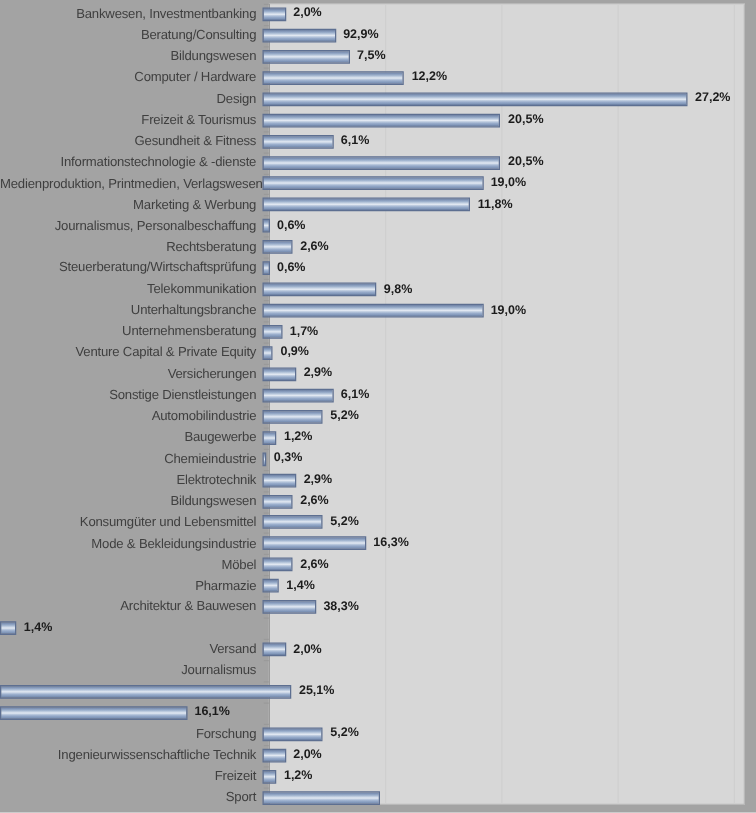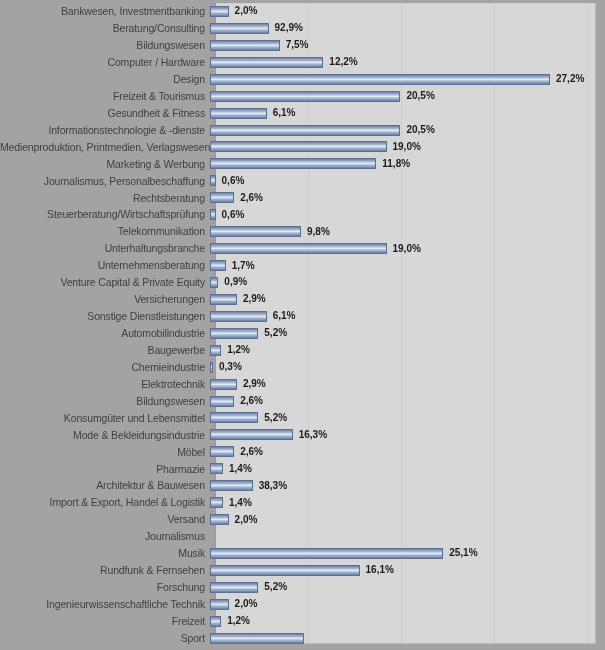--- a/index.html
+++ b/index.html
@@ -364,49 +364,46 @@
       </div>
       <div class="row">
         <div class="cat-label">Architektur &amp; Bauwesen</div>
         <div class="tick"></div>
         <div class="bar-zone">
           <div class="bar" style="width: 42.734px;"></div>
           <div class="val-label">38,3%</div>
         </div>
       </div>
       <div class="row">
-        <div class="cat-label">Import &amp; Export, Handel &amp; Logistik</div>
         <div class="tick"></div>
         <div class="bar-zone">
           <div class="bar" style="width: 13.006px;"></div>
           <div class="val-label">1,4%</div>
         </div>
       </div>
       <div class="row">
         <div class="cat-label">Versand</div>
         <div class="tick"></div>
         <div class="bar-zone">
           <div class="bar" style="width: 18.58px;"></div>
           <div class="val-label">2,0%</div>
         </div>
       </div>
       <div class="row">
         <div class="cat-label">Journalismus</div>
         <div class="tick"></div>
       </div>
       <div class="row">
-        <div class="cat-label">Musik</div>
         <div class="tick"></div>
         <div class="bar-zone">
           <div class="bar" style="width: 233.179px;"></div>
           <div class="val-label">25,1%</div>
         </div>
       </div>
       <div class="row">
-        <div class="cat-label">Rundfunk &amp; Fernsehen</div>
         <div class="tick"></div>
         <div class="bar-zone">
           <div class="bar" style="width: 149.569px;"></div>
           <div class="val-label">16,1%</div>
         </div>
       </div>
       <div class="row">
         <div class="cat-label">Forschung</div>
         <div class="tick"></div>
         <div class="bar-zone">

